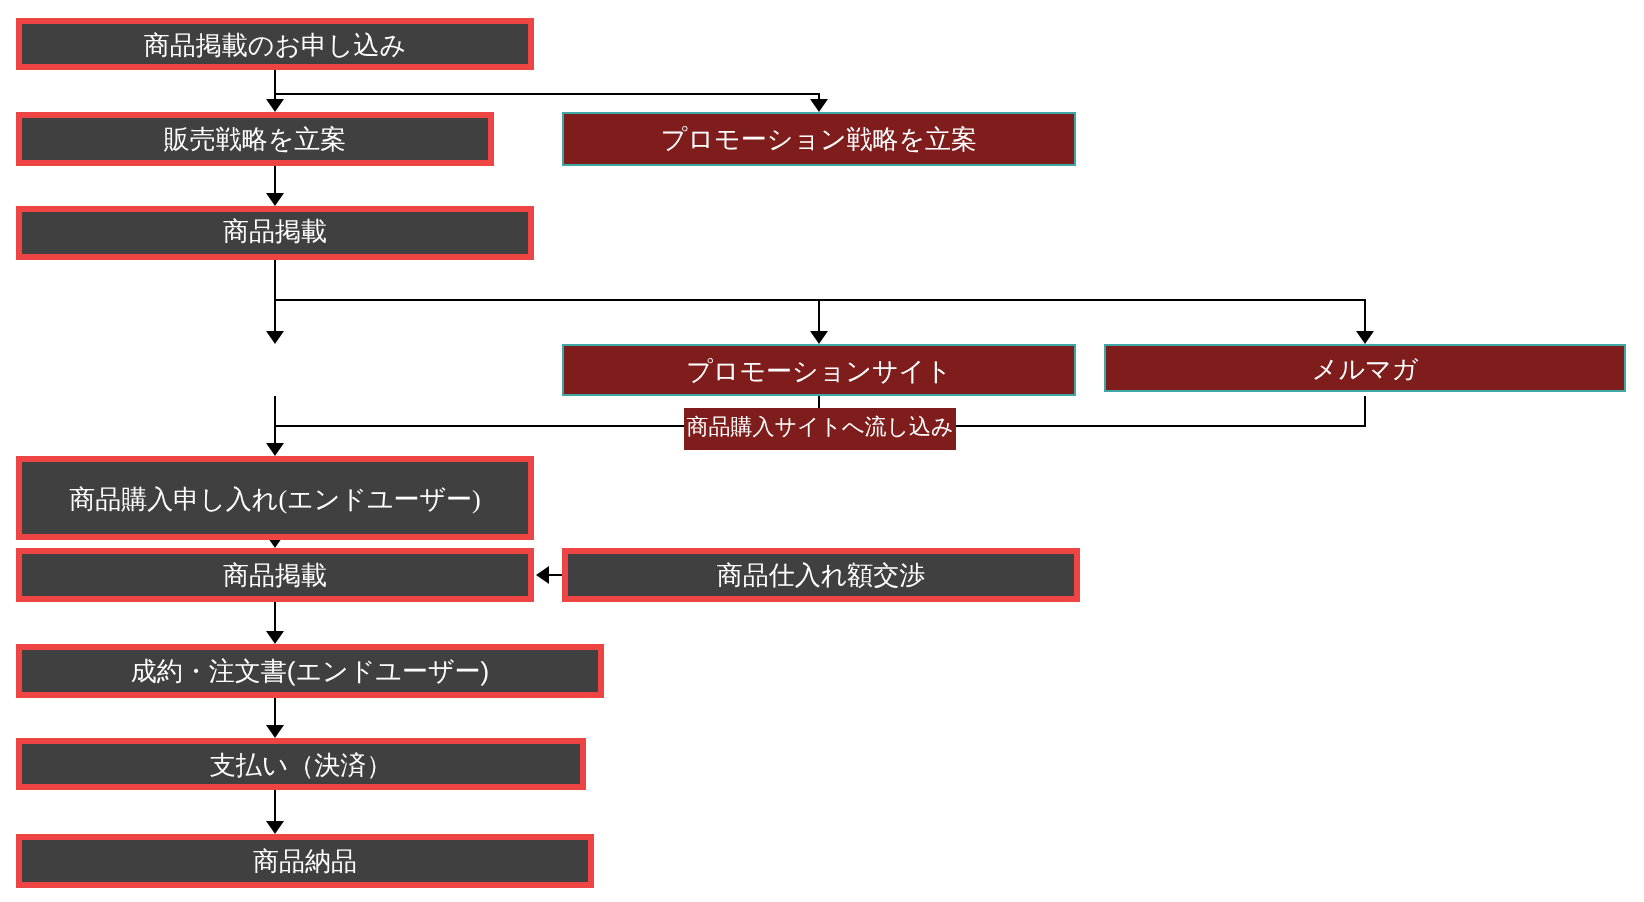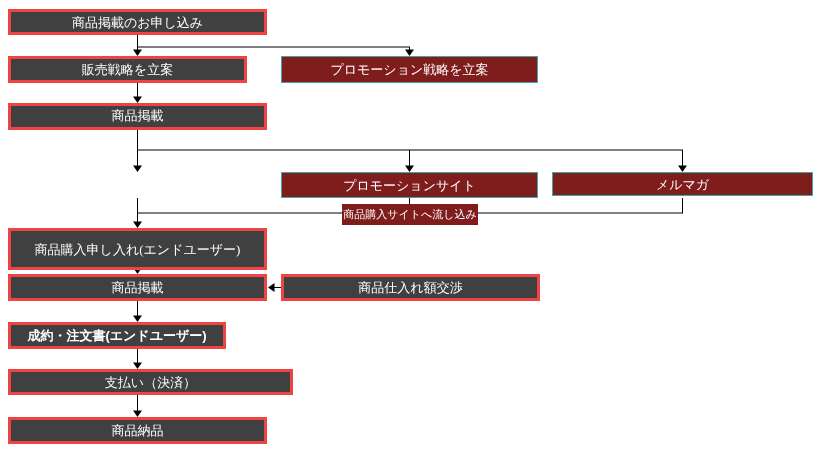--- a/index.html
+++ b/index.html
@@ -45,23 +45,23 @@
   .n-sales-strategy     { left: 8px;   top: 56px;  width: 239px; height: 27px; }
   .n-promotion-strategy { left: 281px; top: 56px;  width: 257px; height: 27px; }
   .n-product-listing    { left: 8px;   top: 103px; width: 259px; height: 27px; font-family: Liberation Mono, monospace; }
   .n-blog-promotion     { left: 8px;   top: 172px; width: 259px; height: 26px; }
   .n-promotion-site     { left: 281px; top: 172px; width: 257px; height: 26px; }
   .n-mail-magazine      { left: 552px; top: 172px; width: 261px; height: 24px; }
   .n-funnel-note        { left: 342px; top: 204px; width: 136px; height: 21px; }
   .n-purchase-request   { left: 8px;   top: 228px; width: 259px; height: 42px; font-family: Liberation Serif, serif; }
   .n-quotation          { left: 8px;   top: 274px; width: 259px; height: 27px; }
   .n-price-negotiation  { left: 281px; top: 274px; width: 259px; height: 27px; justify-content: center; }
-  .n-contract-order     { left: 8px;   top: 322px; width: 218px; height: 27px; font-weight: bold; }
+  .n-contract-order     { left: 8px;   top: 322px; width: 294px; height: 27px; }
   .n-payment            { left: 8px;   top: 369px; width: 285px; height: 26px; }
-  .n-delivery           { left: 8px;   top: 417px; width: 259px; height: 27px; }
+  .n-delivery           { left: 8px;   top: 417px; width: 289px; height: 27px; }
 </style>
 </head>
 <body>
 
 <div class="canvas">
 
   <svg class="connectors" viewBox="0 0 822 451" xmlns="http://www.w3.org/2000/svg">
     <g stroke="#000000" stroke-width="1" fill="none">
 
       <line x1="137.5" y1="35" x2="137.5" y2="50"></line>

